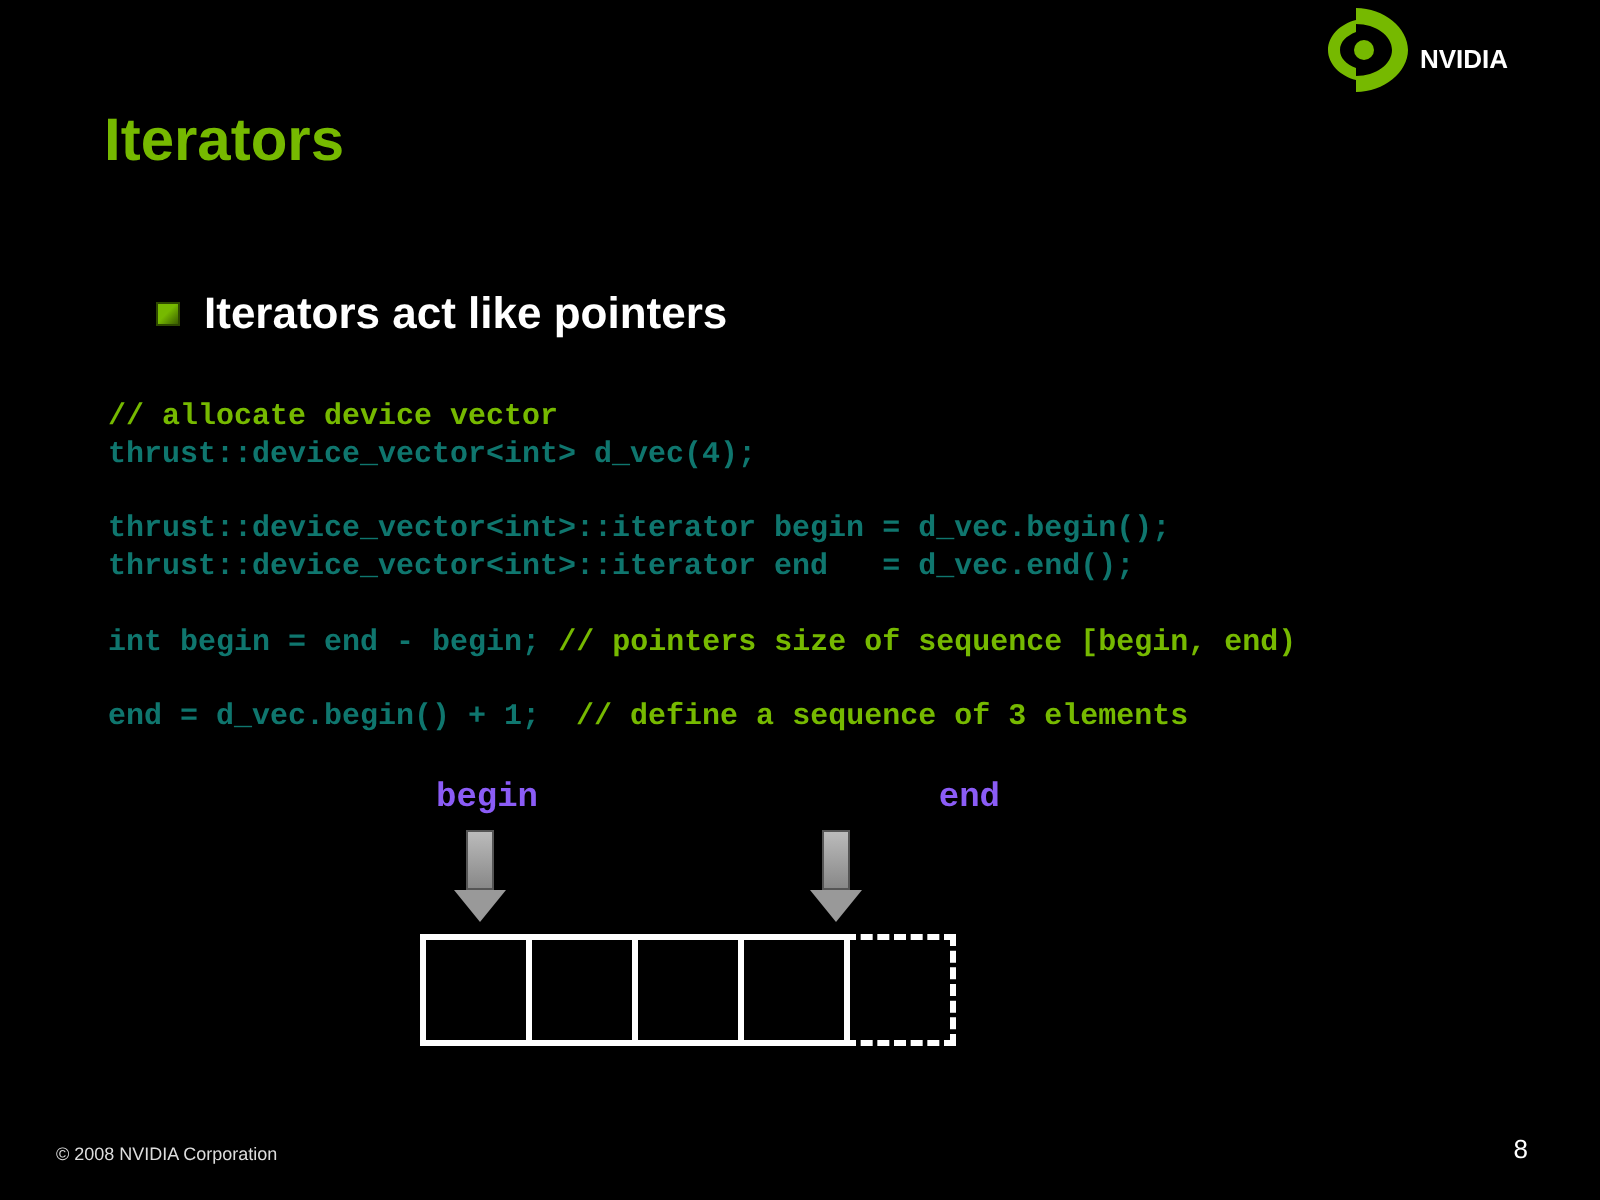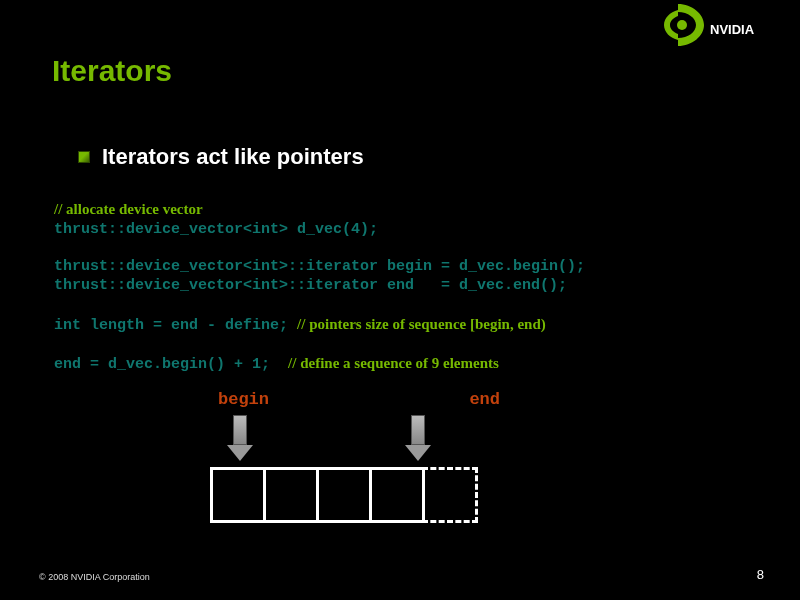--- a/index.html
+++ b/index.html
@@ -50,35 +50,35 @@
   .code {
     position: absolute;
     top: 200px;
     left: 54px;
     font-family: "Courier New", monospace;
     font-size: 15px;
     font-weight: bold;
     line-height: 1.25;
     white-space: pre;
   }
-  .c-comment { color: #76b900; font-family: Liberation Serif, serif; }
+  .c-comment { color: #76b900; }
   .c-text { color: #0f766e; }
   .diagram {
     position: absolute;
     top: 390px;
     left: 150px;
     width: 400px;
   }
   .labels {
     display: flex;
     justify-content: space-between;
     font-family: "Courier New", monospace;
     font-weight: bold;
     font-size: 17px;
-    color: #c2410c;
+    color: #8b5cf6;
     padding: 0 50px 0 68px;
     margin-bottom: 6px;
   }
   .arrows {
     position: relative;
     height: 46px;
     margin-bottom: 6px;
   }
   .arrow {
     position: absolute;
@@ -107,21 +107,21 @@
     height: 56px;
     border: 3px solid #fff;
     margin-right: -3px;
   }
   .box.dashed {
     border: 3px dashed #fff;
   }
   .copyright {
     position: absolute;
     bottom: 18px;
-    left: 39px;
+    left: 28px;
     font-size: 9px;
     color: #ddd;
   }
   .pagenum {
     position: absolute;
     bottom: 18px;
     right: 36px;
     font-size: 13px;
     color: #fff;
   }
@@ -144,23 +144,23 @@
   <div class="bullet-cube"></div>
   <div class="bullet-text">Iterators act like pointers</div>
 </div>
 
 <div class="code"><span class="c-comment">// allocate device vector</span>
 <span class="c-text">thrust::device_vector&lt;int&gt;</span><span class="c-text"> d_vec(4);</span>
 
 <span class="c-text">thrust::device_vector&lt;int&gt;::iterator begin = d_vec.begin();</span>
 <span class="c-text">thrust::device_vector&lt;int&gt;::iterator end   = d_vec.end();</span>
 
-<span class="c-text">int</span><span class="c-text"> length = end - define; </span><span class="c-comment">// pointers size of sequence [begin, end)</span>
+<span class="c-text">int</span><span class="c-text"> begin = end - begin; </span><span class="c-comment">// pointers size of sequence [begin, end)</span>
 
-<span class="c-text">end = d_vec.begin() + 1;  </span><span class="c-comment">// define a sequence of 9 elements</span></div>
+<span class="c-text">end = d_vec.begin() + 1;  </span><span class="c-comment">// define a sequence of 3 elements</span></div>
 
 <div class="diagram">
   <div class="labels">
     <span>begin</span>
     <span>end</span>
   </div>
   <div class="arrows">
     <div class="arrow" style="left:80px">
       <div class="shaft"></div>
         <div class="head"></div>

